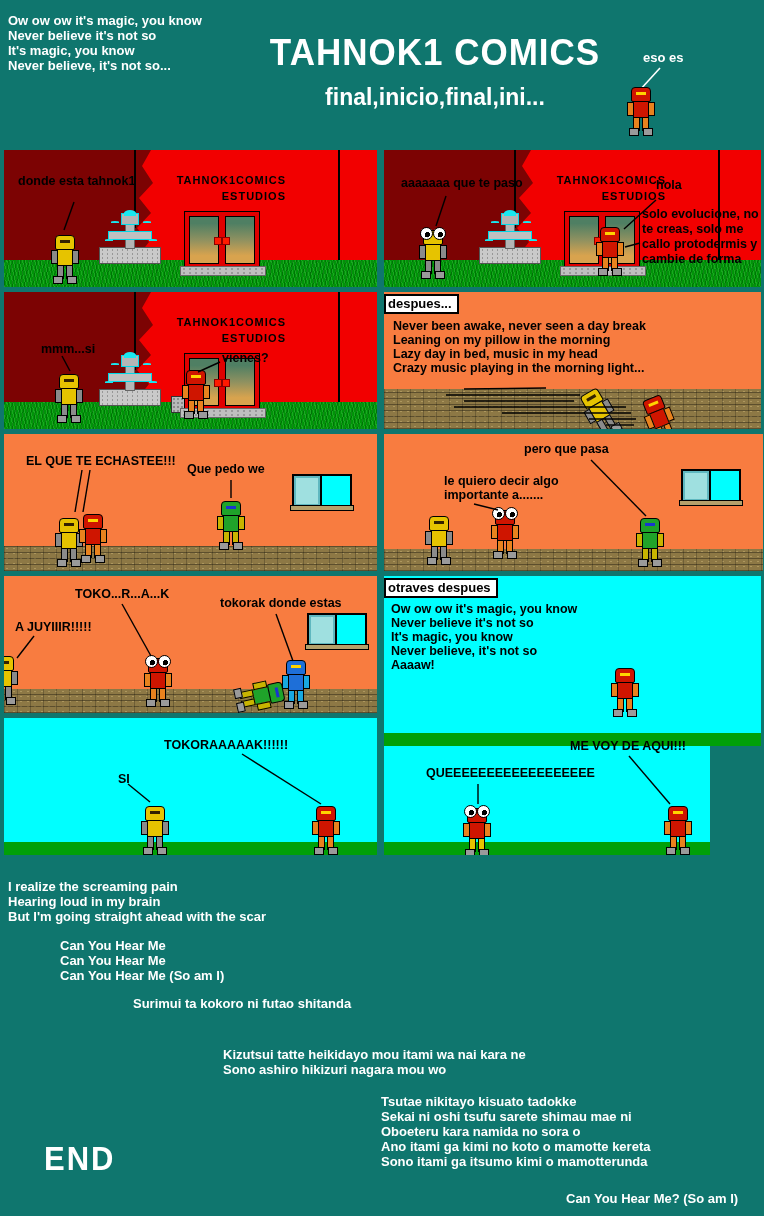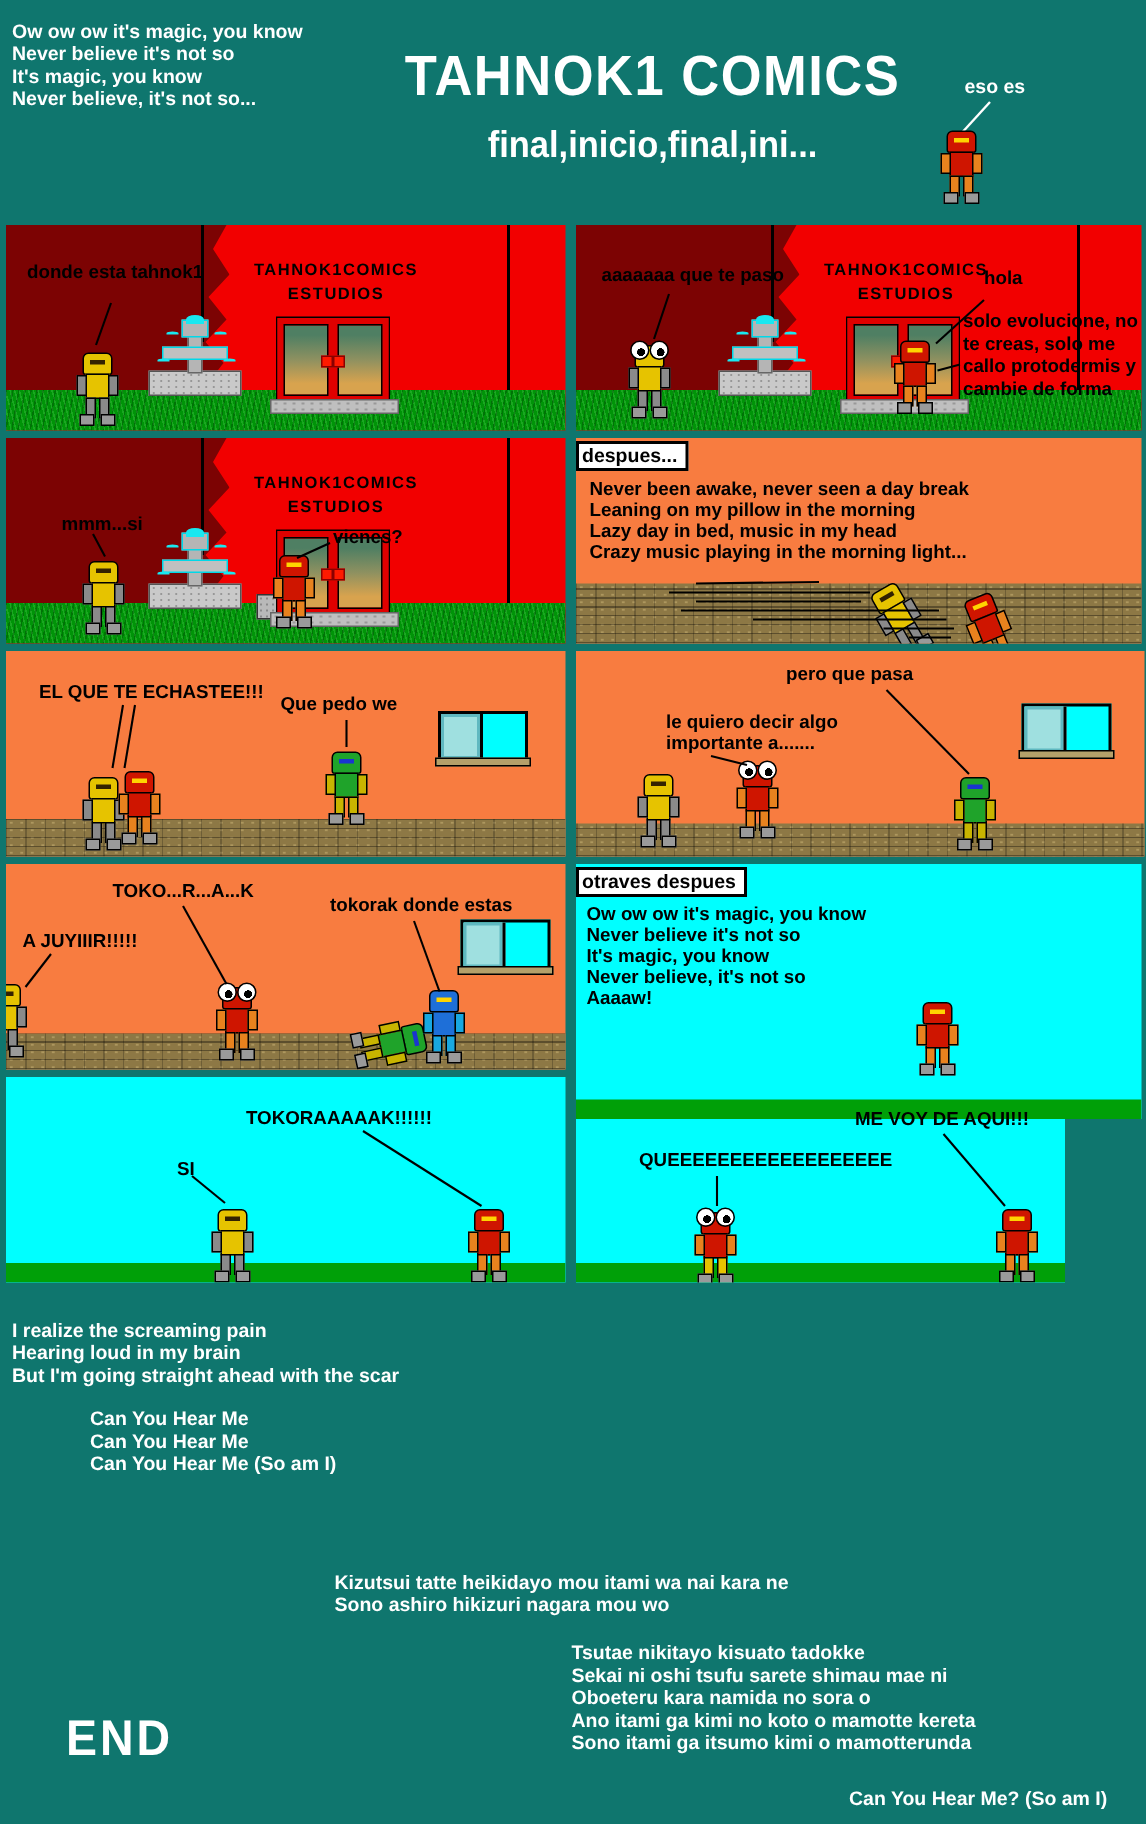--- a/index.html
+++ b/index.html
@@ -44,21 +44,21 @@
                23px 27px 0 -2px #19e8f0,-9px 20px 0 -3px #19e8f0,13px 22px 0 -3px #19e8f0;}
   .door{position:absolute;width:70px;height:52px;border:2px solid #e00000;box-shadow:0 0 0 1px #000;
         background:#e00000;z-index:2;}
   .dr-pane{position:absolute;top:2px;bottom:2px;width:28px;border:1px solid #000;
         background:linear-gradient(#4f7f63 14%,#8f9160 50%,#d8a34e 84%);}
   .dr-pane.l{left:2px}.dr-pane.r{right:2px}
   .dr-handle{position:absolute;top:23px;width:6px;height:6px;background:#ff1a00;border:1px solid #8a0000;}
   .dr-handle.l{left:27px}.dr-handle.r{right:27px}
   .dr-step{position:absolute;left:-7px;bottom:-10px;width:84px;height:8px;background:#bfbfbf;border:1px solid #666;
     background-image:radial-gradient(#999 1px,transparent 1px);background-size:6px 4px;}
-  .studio-sign{position:absolute;text-align:center;color:#000;font-weight:bold;font-size:11px;
+  .studio-sign{position:absolute;text-align:right;color:#000;font-weight:bold;font-size:11px;
     letter-spacing:1px;line-height:16px;z-index:2;}
   .studio-sign span{display:block;white-space:nowrap;}
 
   
   .room{background:#f87c40;}
   .floor{position:absolute;left:0;bottom:0;width:100%;background:#8d7845;z-index:1;
     background-image:repeating-linear-gradient(0deg,rgba(0,0,0,.35) 0 1px,transparent 1px 6px),
                      repeating-linear-gradient(90deg,rgba(0,0,0,.22) 0 1px,transparent 1px 13px),
                      radial-gradient(rgba(255,230,160,.28) 1px,transparent 1px);
     background-size:auto,auto,7px 5px;}
@@ -573,20 +573,21 @@
     <span>I realize the screaming pain</span>
       <span>Hearing loud in my brain</span>
     <span>But I'm going straight ahead with the scar</span>
   </div>
   <div class="wblock" style="left:60px;top:938px">
     <span>Can You Hear Me</span>
       <span>Can You Hear Me</span>
     <span>Can You Hear Me (So am I)</span>
   </div>
   <div class="wblock" style="left:133px;top:996px">
+      <span>Surimui ta kokoro ni futao shitanda</span>
   </div>
   <div class="wblock" style="left:223px;top:1047px">
     <span>Kizutsui tatte heikidayo mou itami wa nai kara ne</span>
       <span>Sono ashiro hikizuri nagara mou wo</span>
   </div>
   <div class="wblock" style="left:381px;top:1094px">
     <span>Tsutae nikitayo kisuato tadokke</span>
       <span>Sekai ni oshi tsufu sarete shimau mae ni</span>
     <span>Oboeteru kara namida no sora o</span>
       <span>Ano itami ga kimi no koto o mamotte kereta</span>

